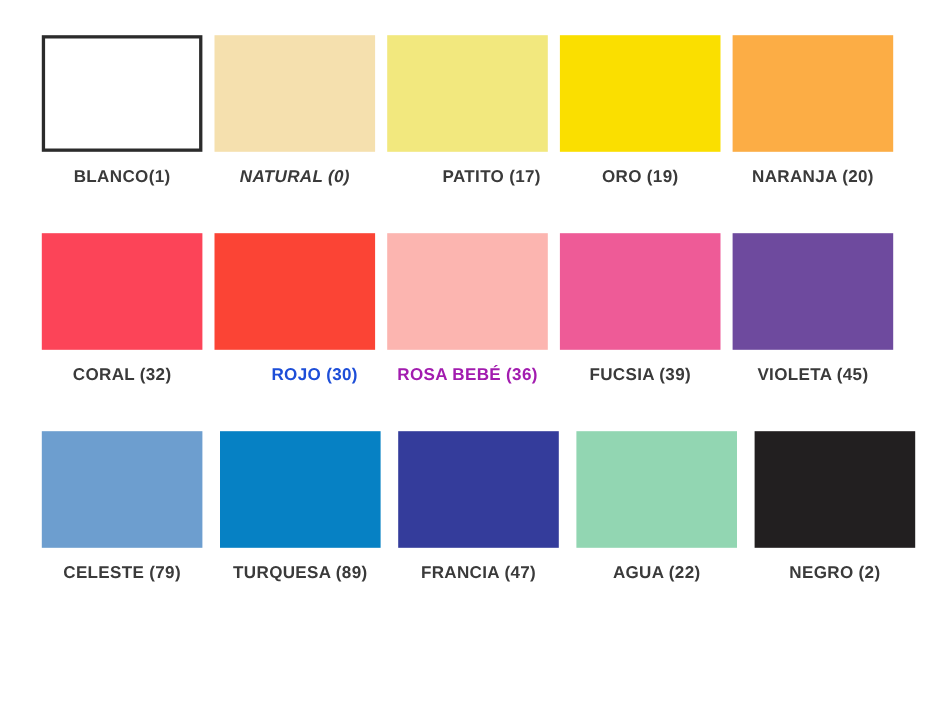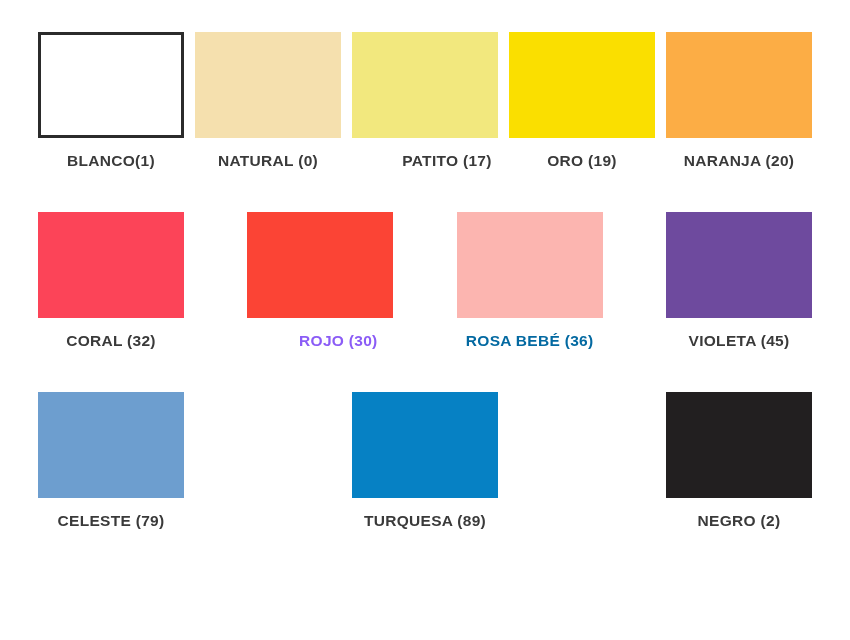--- a/index.html
+++ b/index.html
@@ -64,21 +64,21 @@
 
 <div class="palette">
 
   <div class="row">
     <div class="cell">
       <div class="swatch bordered" style="background-color: rgb(255, 255, 255); border-color: rgb(43, 43, 43);"></div>
       <div class="cell-label" style="color: rgb(58, 58, 58);">BLANCO(1)</div>
     </div>
     <div class="cell">
       <div class="swatch" style="background-color: rgb(245, 224, 174);"></div>
-      <div class="cell-label" style="color: rgb(58, 58, 58);">NATURAL (0)</div>
+      <div class="cell-label" style="color: rgb(58, 58, 58); font-style: italic;">NATURAL (0)</div>
     </div>
     <div class="cell">
       <div class="swatch" style="background-color: rgb(242, 232, 126);"></div>
       <div class="cell-label" style="color: rgb(58, 58, 58); margin-left: 44px;">PATITO (17)</div>
     </div>
     <div class="cell">
       <div class="swatch" style="background-color: rgb(250, 223, 0);"></div>
       <div class="cell-label" style="color: rgb(58, 58, 58);">ORO (19)</div>
     </div>
     <div class="cell">
@@ -87,40 +87,52 @@
     </div>
   </div>
 
   <div class="row">
     <div class="cell">
       <div class="swatch" style="background-color: rgb(252, 68, 88);"></div>
       <div class="cell-label" style="color: rgb(58, 58, 58);">CORAL (32)</div>
     </div>
     <div class="cell">
       <div class="swatch" style="background-color: rgb(251, 68, 53);"></div>
-      <div class="cell-label" style="color: #8b5cf6; padding-left: 36px;">ROJO (30)</div>
+      <div class="cell-label" style="color: #1d4ed8; padding-left: 36px;">ROJO (30)</div>
     </div>
     <div class="cell">
       <div class="swatch" style="background-color: rgb(252, 181, 176);"></div>
-      <div class="cell-label" style="color: #0369a1;">ROSA BEBÉ (36)</div>
+      <div class="cell-label" style="color: #a21caf;">ROSA BEBÉ (36)</div>
+    </div>
+    <div class="cell">
+      <div class="swatch" style="background-color: rgb(238, 91, 151);"></div>
+      <div class="cell-label" style="color: rgb(58, 58, 58);">FUCSIA (39)</div>
     </div>
     <div class="cell">
       <div class="swatch" style="background-color: rgb(110, 74, 158);"></div>
       <div class="cell-label" style="color: rgb(58, 58, 58);">VIOLETA (45)</div>
     </div>
   </div>
 
   <div class="row">
     <div class="cell">
       <div class="swatch" style="background-color: rgb(109, 158, 207);"></div>
       <div class="cell-label" style="color: rgb(58, 58, 58);">CELESTE (79)</div>
     </div>
     <div class="cell">
       <div class="swatch" style="background-color: rgb(6, 129, 196);"></div>
       <div class="cell-label" style="color: rgb(58, 58, 58);">TURQUESA (89)</div>
     </div>
     <div class="cell">
+      <div class="swatch" style="background-color: rgb(52, 60, 155);"></div>
+      <div class="cell-label" style="color: rgb(58, 58, 58);">FRANCIA (47)</div>
+    </div>
+    <div class="cell">
+      <div class="swatch" style="background-color: rgb(146, 214, 178);"></div>
+      <div class="cell-label" style="color: rgb(58, 58, 58);">AGUA (22)</div>
+    </div>
+    <div class="cell">
       <div class="swatch" style="background-color: rgb(34, 31, 32);"></div>
       <div class="cell-label" style="color: rgb(58, 58, 58);">NEGRO (2)</div>
     </div>
   </div>
 
 </div>
 
 </body></html>

